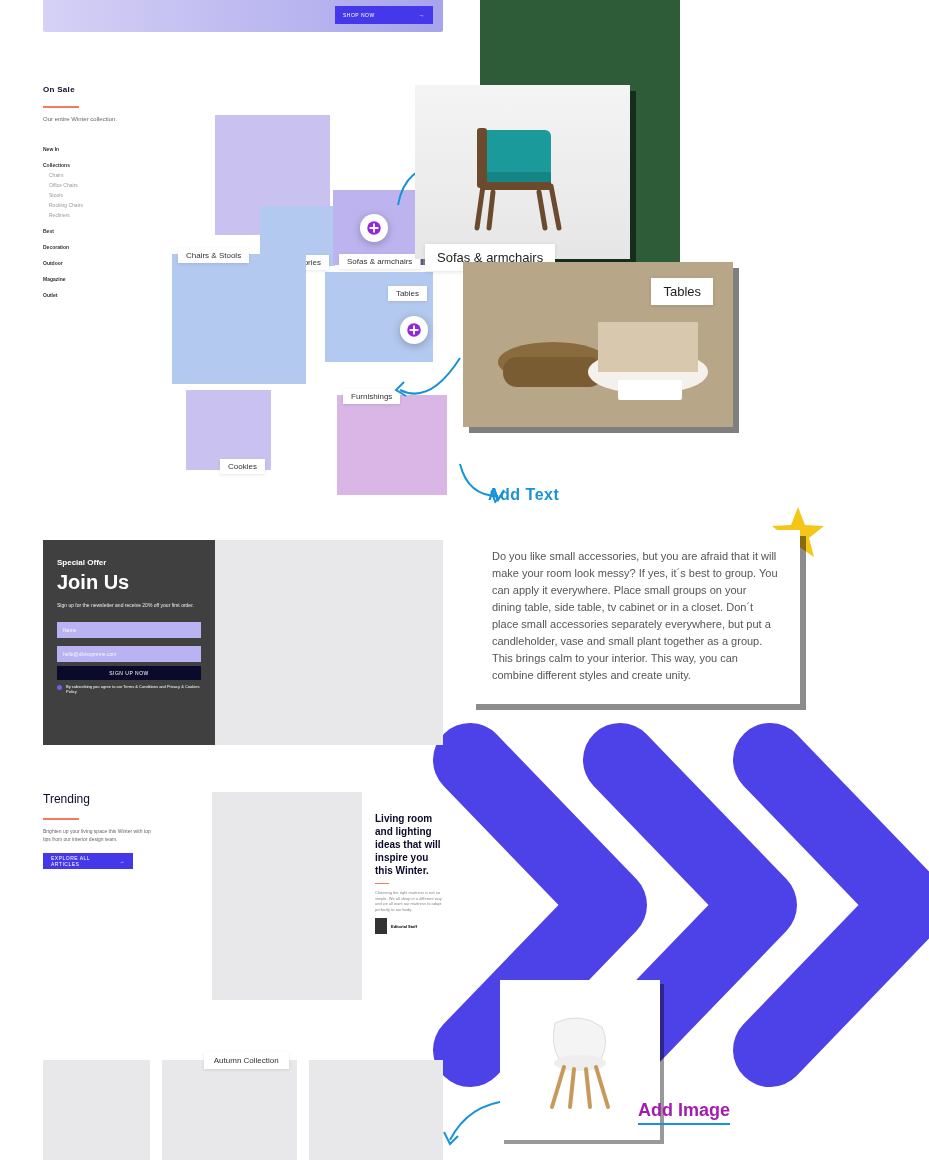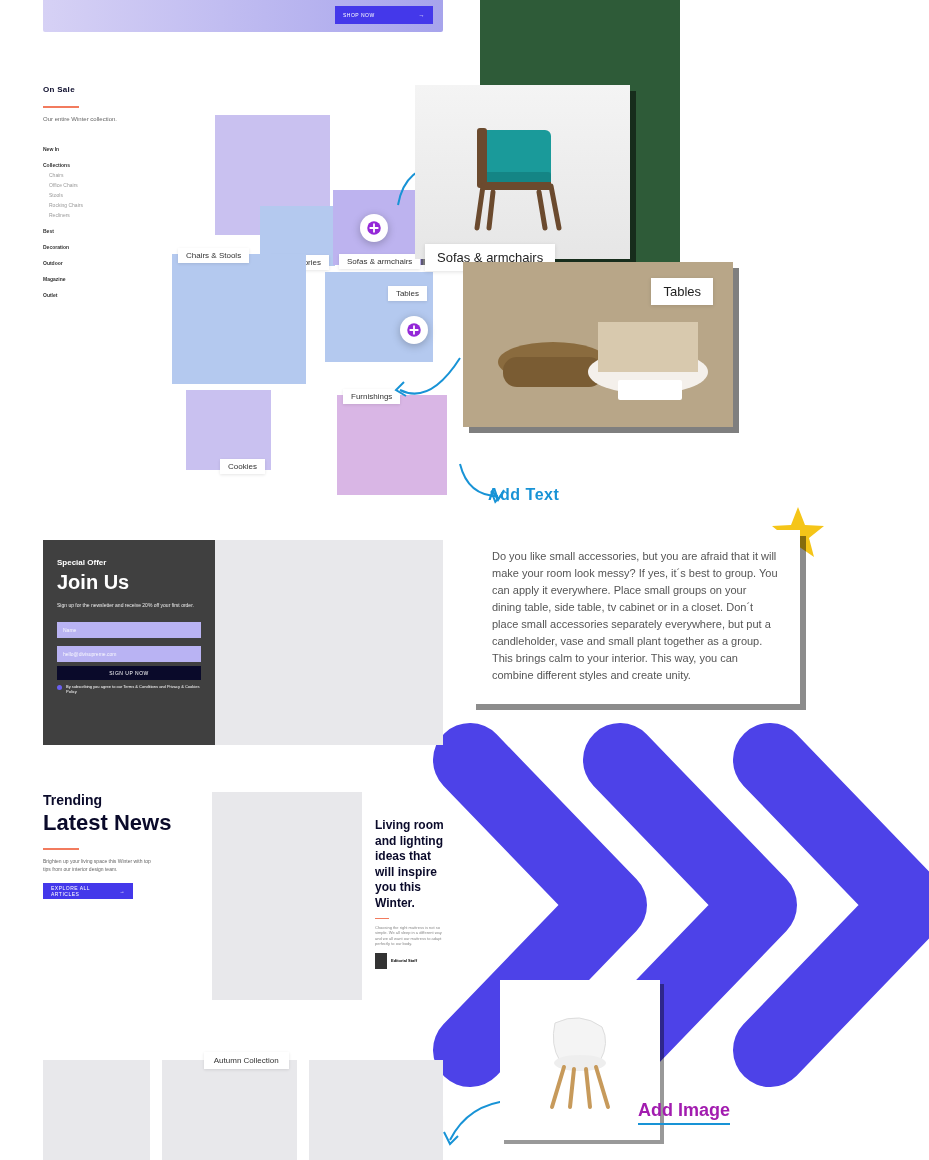--- a/index.html
+++ b/index.html
@@ -74,29 +74,29 @@
 .addtext-label { position:absolute; left:488px; top:486px; font-size:16px; font-weight:600; color:#1893d6; letter-spacing:.5px;}
 
 
 .group-card { position:absolute; left:470px; top:530px; width:330px; background:#fff; box-shadow:6px 6px 0 rgba(0,0,0,.45); padding:18px 22px 20px; }
 .group-card h4 { font-size:16px; font-weight:800; color:#111; margin-bottom:8px;}
 .group-card p { font-size:11px; line-height:1.55; color:#555;}
 .star { position:absolute; left:770px; top:505px; }
 
 
 .news { position:absolute; left:43px; top:792px; width:400px; height:250px;}
-.news .label { font-size:14px; font-weight:700; color:#0a0a2a;}
+.news .label { font-size:12px; font-weight:400; color:#0a0a2a;}
 .news h2 { font-size:22px; font-weight:800; color:#0a0a2a; margin-top:2px;}
 .news .rule { width:36px; height:2px; background:#f27b5e; margin:12px 0 8px;}
 .news .sub { font-size:5px; color:#666; line-height:1.5; width:110px;}
 .news .btn { margin-top:10px; width:90px; height:16px; background:#4438ea; color:#fff; font-size:5px; display:flex;align-items:center; padding:0 8px; letter-spacing:.5px;}
 .news .btn:after{content:'→'; margin-left:auto;}
 .news-img { position:absolute; left:212px; top:792px; width:150px; height:208px; background:#e8e8eb;}
 .news-right { position:absolute; left:375px; top:812px; width:70px;}
-.news-right h5 { font-size:12px; font-weight:700; color:#0a0a2a; line-height:1.3;margin-top:6px;}
+.news-right h5 { font-size:10px; font-weight:700; color:#0a0a2a; line-height:1.3;}
 .news-right .div{width:14px;height:1px;background:#f27b5e;margin:6px 0;}
 .news-right p{font-size:4px;color:#888;line-height:1.4;}
 .news-right .auth{display:flex;gap:4px;margin-top:6px;align-items:center;}
 .news-right .avatar{width:12px;height:16px;background:#333;}
 .news-right .authname{font-size:4px;font-weight:700;}
 
 
 .strip { position:absolute; left:43px; top:1060px; width:400px; height:100px; display:flex; gap:12px;}
 .strip .cell{flex:1; background:#e8e8eb; position:relative;}
 .strip .cell:nth-child(1){flex:.8}
@@ -266,21 +266,20 @@
       <path d="M28 2 L35 20 L54 21 L39 33 L44 52 L28 41 L12 52 L17 33 L2 21 L21 20 Z" fill="#f5c518"></path>
     </svg>
 </div>
 
 <div class="group-card">
   <p>Do you like small accessories, but you are afraid that it will make your room look messy? If yes, it´s best to group. You can apply it everywhere. Place small groups on your dining table, side table, tv cabinet or in a closet. Don´t place small accessories separately everywhere, but put a candleholder, vase and small plant together as a group. This brings calm to your interior. This way, you can combine different styles and create unity.</p>
 </div>
 
 <div class="news">
   <div class="label">Trending</div>
-  <h2>Latest News</h2>
   <div class="rule"></div>
   <div class="sub">Brighten up your living space this Winter with top tips from our interior design team.</div>
   <div class="btn">
       <span>EXPLORE ALL ARTICLES</span>
     </div>
 </div>
 <div class="news-img"></div>
 <div class="news-right">
   <h5>Living room and lighting ideas that will inspire you this Winter.</h5>
   <div class="div"></div>

